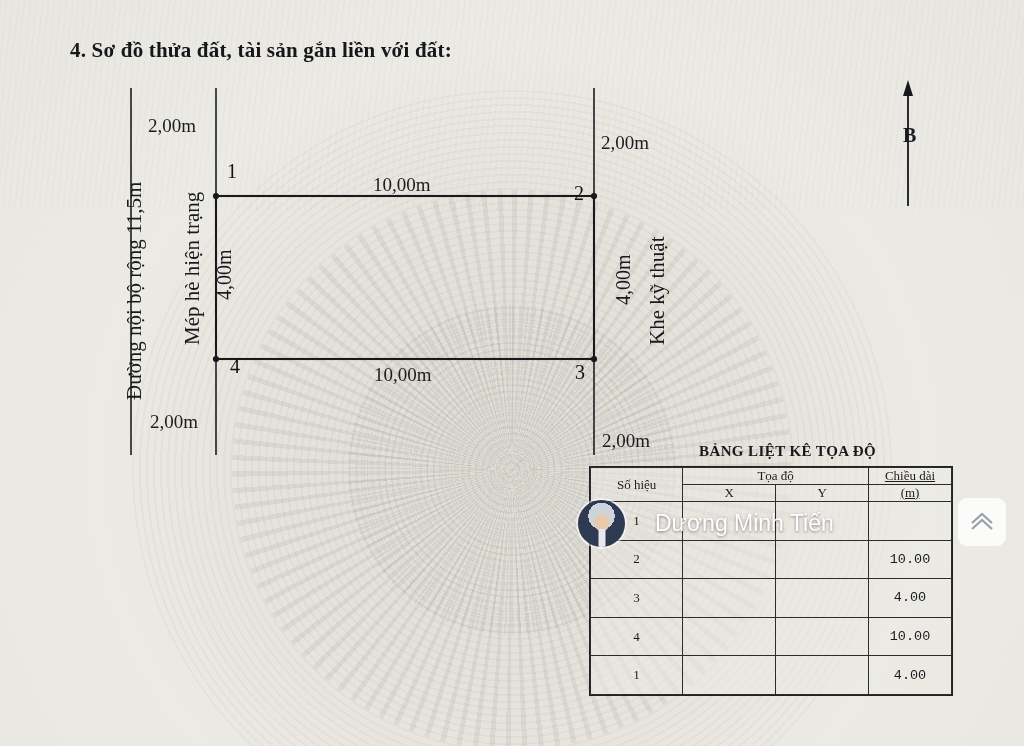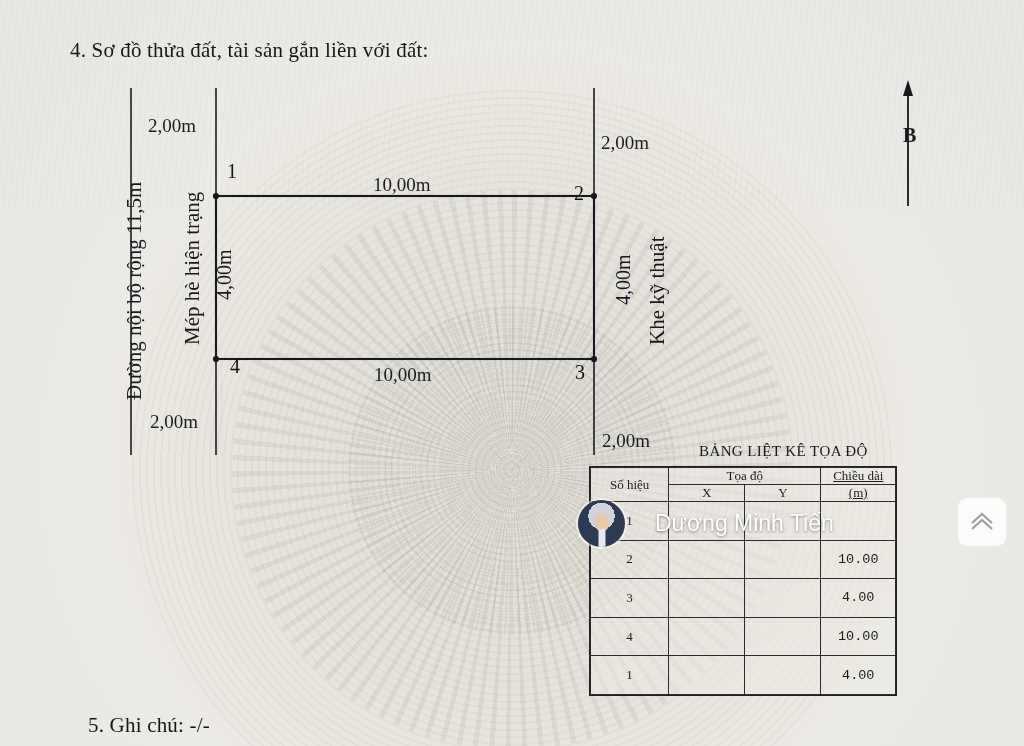--- a/index.html
+++ b/index.html
@@ -80,21 +80,21 @@
       repeating-linear-gradient(96deg,
         rgba(160,164,160,0.08) 0px,
         rgba(160,164,160,0.08) 1px,
         rgba(255,255,255,0) 1px,
         rgba(255,255,255,0) 6px);
   }
 
   
   .hdr {
     position: absolute;
-    font-weight: normal;
+    font-weight: bold;
     color: #15171a;
     letter-spacing: 0.2px;
   }
   #title  { left: 70px;  top: 38px;  font-size: 21px; }
   #note   { left: 88px;  top: 713px; font-size: 21px; }
 
   .lbl {
     position: absolute;
     color: #1a1c1f;
     font-size: 19px;
@@ -122,32 +122,32 @@
     width: 1024px;
     height: 746px;
     overflow: visible;
   }
 
   
   #coordtable {
     position: absolute;
     left: 589px;
     top: 466px;
-    width: 308px;
+    width: 364px;
     height: 230px;
     border: 1.6px solid #222;
     box-sizing: border-box;
     background: rgba(236,234,228,0.55);
   }
   #tbl-title {
     position: absolute;
     left: 699px;
     top: 443px;
     font-size: 15px;
-    font-weight: normal;
+    font-weight: bold;
     letter-spacing: 0.4px;
     color: #17191c;
   }
   #coordtable table {
     width: 100%;
     height: 100%;
     border-collapse: collapse;
     font-size: 13px;
     color: #1a1c1f;
   }
@@ -229,21 +229,20 @@
 </head>
 <body>
 
 <div id="page">
   <div id="topwave"></div>
   <div id="rosette"></div>
   <div id="rosette2"></div>
   <div id="rosette3"></div>
 
   <div class="hdr" id="title">4. Sơ đồ thửa đất, tài sản gắn liền với đất:</div>
-  <div class="hdr" id="note">5. Ghi chú: -/-</div>
 
   <svg id="draw">
 
     <line x1="131" y1="88" x2="131" y2="455" stroke="#1b1d20" stroke-width="1.6"></line>
 
     <line x1="216" y1="88" x2="216" y2="455" stroke="#1b1d20" stroke-width="1.6"></line>
 
     <line x1="594" y1="88" x2="594" y2="455" stroke="#1b1d20" stroke-width="1.6"></line>
 
     <rect x="216" y="196" width="378" height="163" fill="none" stroke="#17191c" stroke-width="2.1"></rect>

